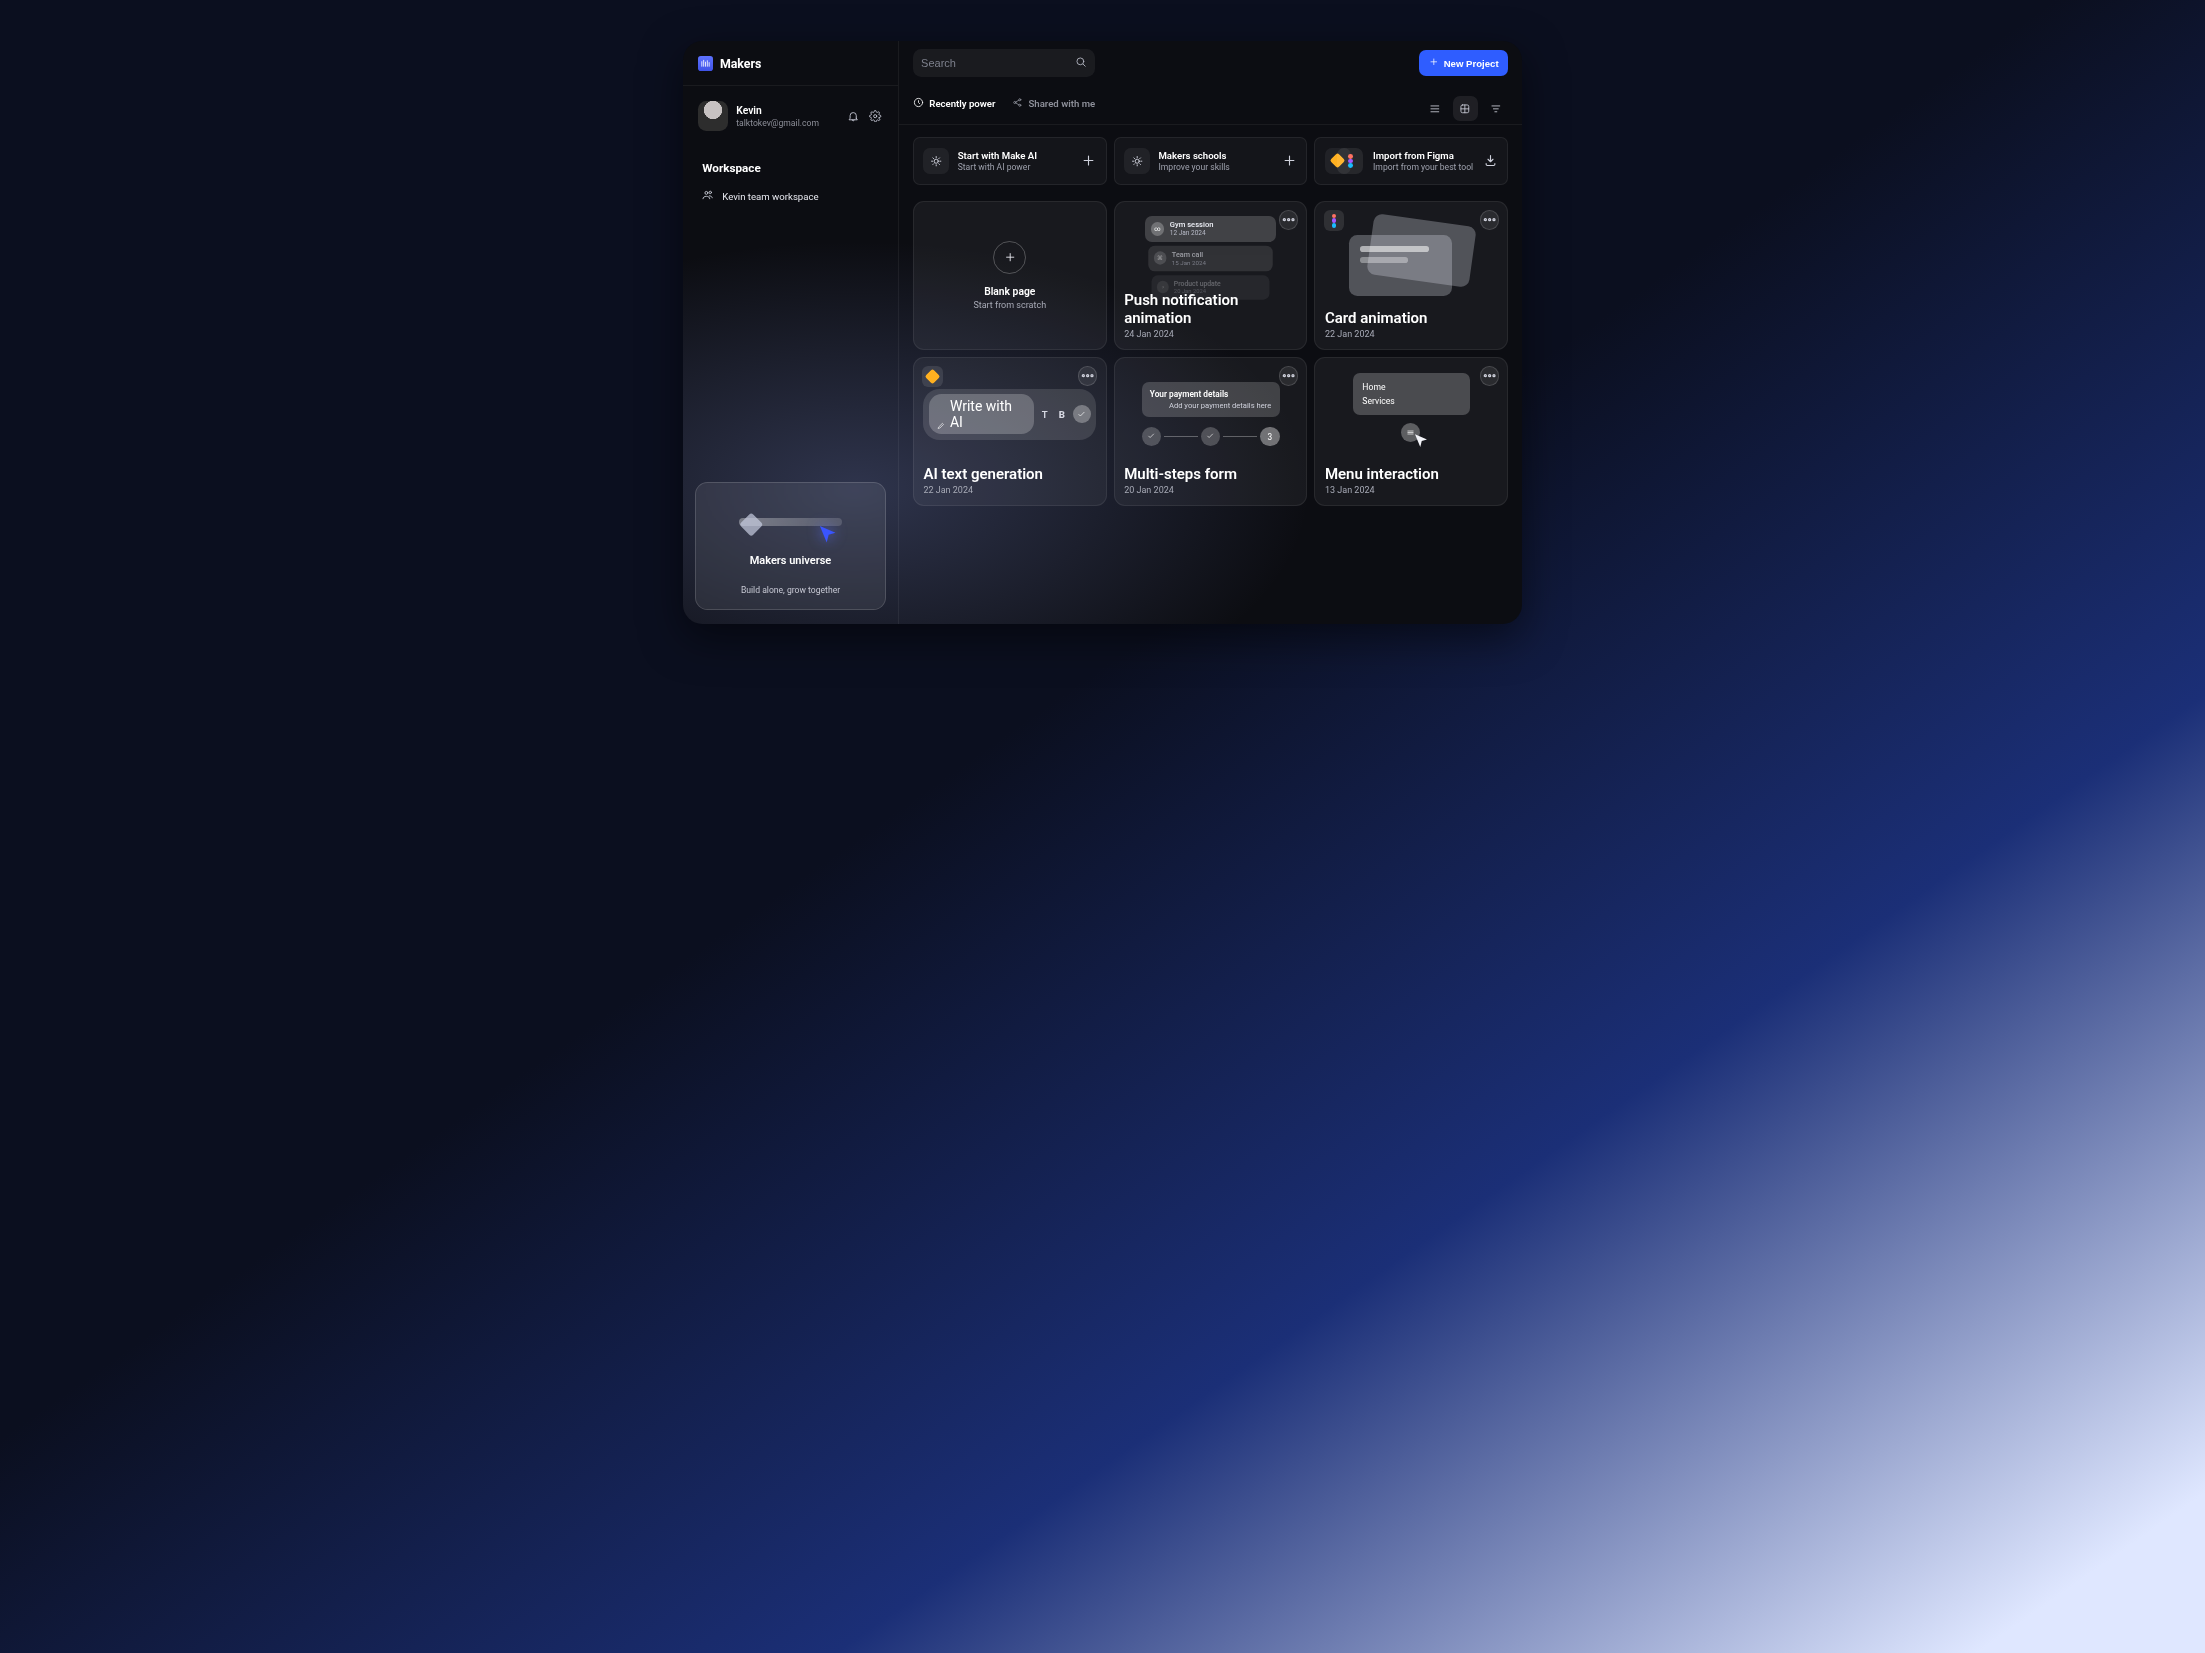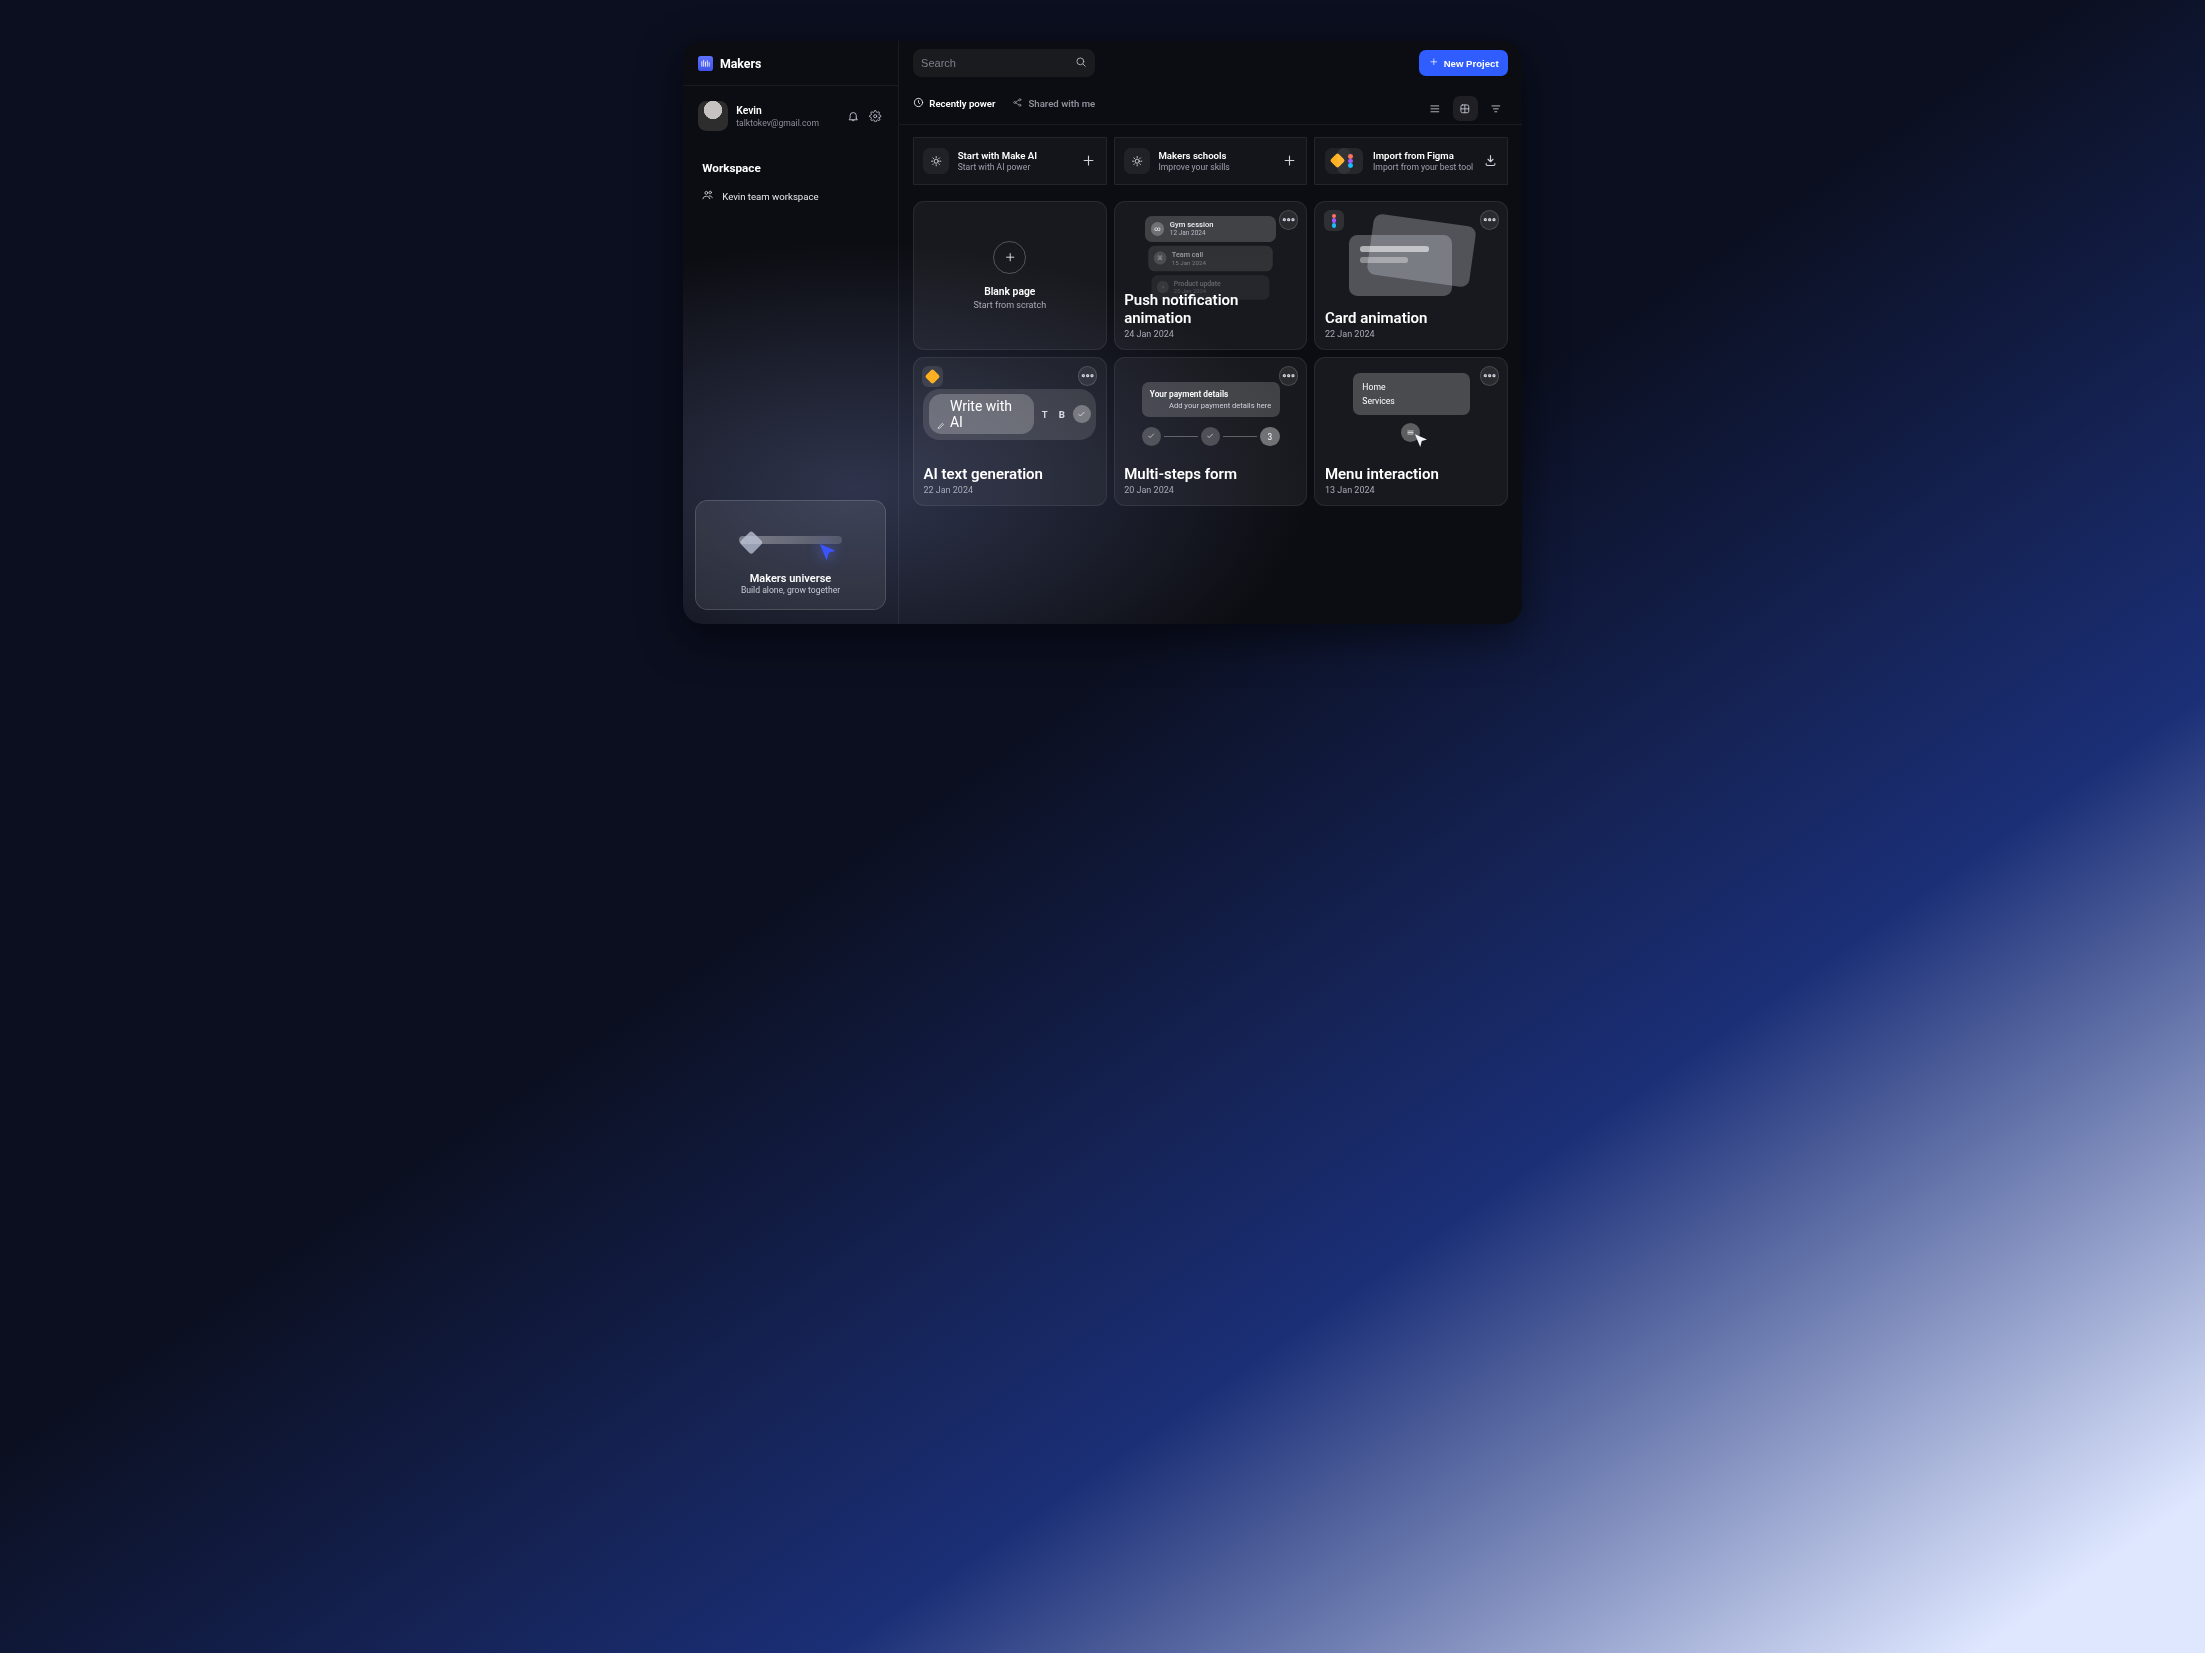--- a/index.html
+++ b/index.html
@@ -106,21 +106,21 @@
     position:relative;
     overflow:hidden;
     backdrop-filter: blur(1.4px);
   }
   .promo-stage{height:54px;display:flex;align-items:center;justify-content:center;position:relative;}
   .promo-bar{width:103px;height:8.3px;border-radius:4.1px;background:linear-gradient(90deg,rgba(255,255,255,0.35),rgba(255,255,255,0.15));}
   .promo-diamond{position:absolute;left:34px;top:20.7px;width:16.5px;height:16.5px;background:rgba(200,205,225,.7);transform:rotate(45deg);border-radius:2.8px;}
   .promo-cursor{position:absolute;right:33px;top:27.6px;color:#3a55ff;filter:drop-shadow(0 0 6.9px rgba(90,110,255,.9));}
   .promo-cursor svg{width:23.4px;height:23.4px;}
   .promo-title{color:#fff;font-weight:600;font-size:11px;margin-top:5.5px;}
-  .promo-sub{color:#c7c9d4;font-size:8.6px;margin-top:0;}
+  .promo-sub{color:#c7c9d4;font-size:8.6px;margin-top:18px;}
 
   
   .main{flex:1;display:flex;flex-direction:column;position:relative;z-index:1;}
   .topbar{
     height:45px;display:flex;align-items:center;justify-content:space-between;
     padding:0 13.8px;border-bottom:0.7px solid rgba(255,255,255,0.0);
   }
   .search{
     width:182px;height:27.6px;border-radius:8.3px;
     background:rgba(255,255,255,0.06);
@@ -154,21 +154,21 @@
     color:#c7c9d4;cursor:pointer;
   }
   .toggle.active{background:rgba(255,255,255,0.08);}
   .toggle svg{width:11.7px;height:11.7px;}
 
   .content{padding:12.4px 13.8px;overflow:auto;}
 
   .quick-row{display:flex;gap:6.9px;margin-bottom:16.5px;}
   .quick-card{
     flex:1;background:rgba(255,255,255,0.035);border:0.7px solid rgba(255,255,255,0.07);
-    border-radius:1px;padding:9.6px 9.6px;display:flex;align-items:center;gap:8.3px;
+    border-radius:7px;padding:9.6px 9.6px;display:flex;align-items:center;gap:8.3px;
   }
   .qc-icon{
     width:26px;height:26px;border-radius:6.9px;background:rgba(255,255,255,0.06);
     display:flex;align-items:center;justify-content:center;color:#d7d9e4;
     flex:0 0 26px;
   }
   .qc-icon.stack{position:relative;}
   .sketch-dot{width:11px;height:11px;background:#ffb020;border-radius:2.1px;transform:rotate(45deg);}
   .figma-badge{
     width:26px;height:26px;border-radius:6.9px;background:rgba(255,255,255,0.08);

